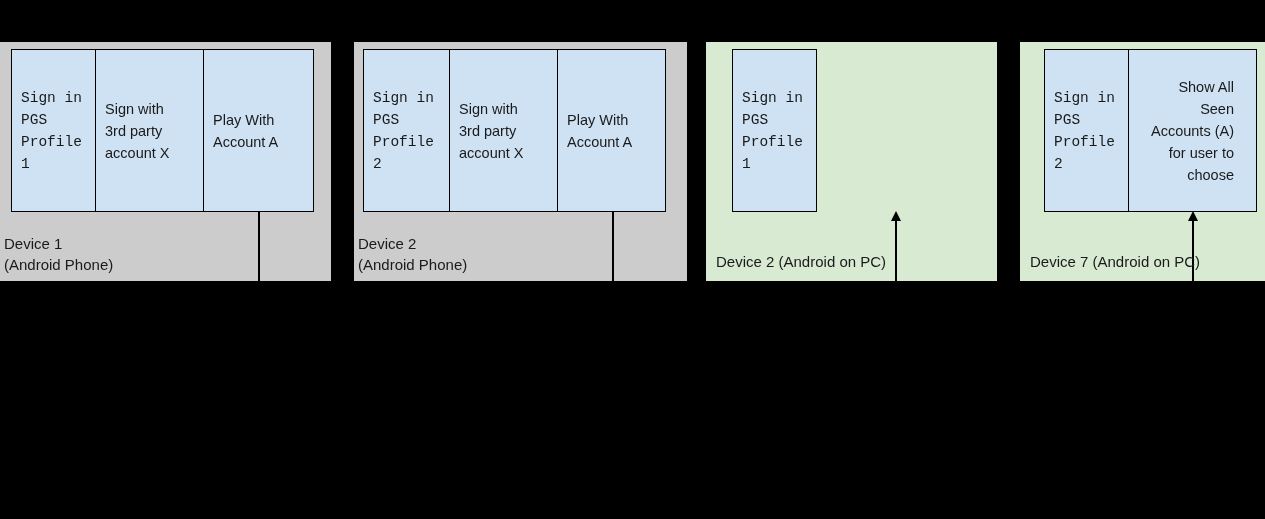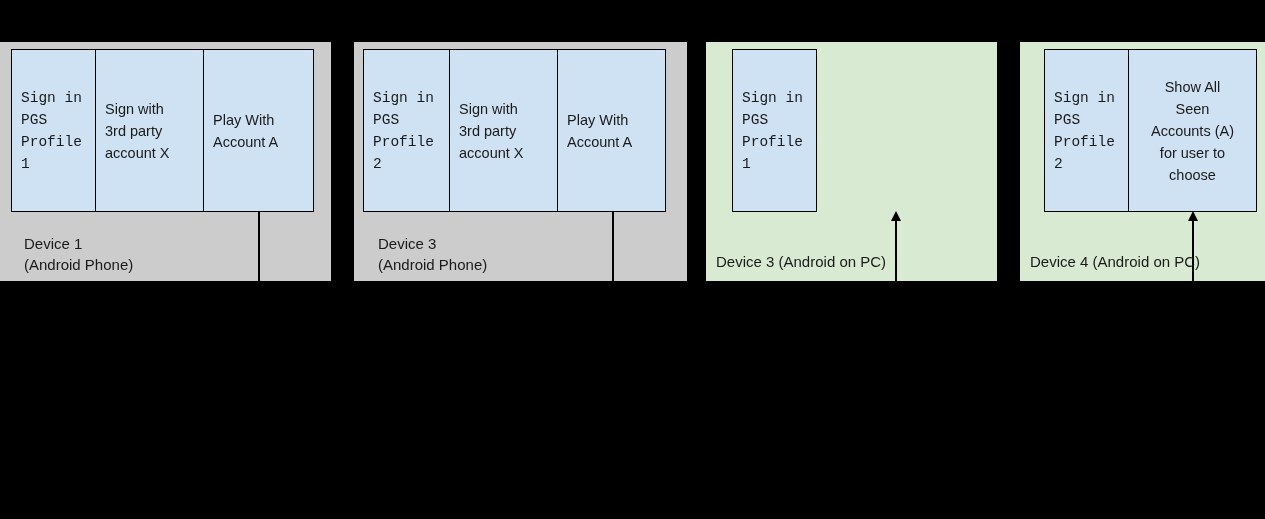--- a/index.html
+++ b/index.html
@@ -30,32 +30,32 @@
     border:1.5px solid var(--line-color, #000000);
     border-left:none;
     display:flex;
     align-items:center;
     padding:0 9px;
     font-size:14.5px;
     line-height:22px;
     white-space:pre-line;
   }
   .cell:first-child { border-left:1.5px solid var(--line-color, #000000);font-family:Liberation Mono, monospace; }
-  .cell.center { justify-content:center; text-align:center; padding:0 4px; }
+  .cell.center { justify-content:center; text-align:right; padding:0 4px; }
 
   .w85  { flex:0 0 85px; }
   .w87  { flex:0 0 87px; }
   .w108 { flex:0 0 108px; }
   .w110 { flex:0 0 110px; }
   .w128 { flex:0 0 128px; }
   .w159 { flex:0 0 159px; }
 
   .device-label {
     position:absolute;
-    left:24px; bottom:6px;
+    left:4px; bottom:6px;
     font-size:15px;
     line-height:21px;
     white-space:pre-line;
   }
   .device.pc .device-label { left:10px; bottom:9px; }
 
   .drop-line {
     position:absolute;
     top:170px;
     width:2px; height:69px;
@@ -121,44 +121,44 @@
       <div class="cell w87">Sign in
 PGS
 Profile 2</div>
       <div class="cell w108">Sign with
 3rd party
 account X</div>
       <div class="cell w108">Play With
 Account A</div>
     </div>
     <div class="drop-line"></div>
-    <div class="device-label">Device 3
+    <div class="device-label">Device 2
 (Android Phone)</div>
   </div>
 
   <div class="device pc d3">
     <div class="cells">
       <div class="cell w85">Sign in
 PGS
 Profile 1</div>
     </div>
     <div class="arrow-line"></div>
     <div class="arrow-head"></div>
-    <div class="device-label">Device 3 (Android on PC)</div>
+    <div class="device-label">Device 2 (Android on PC)</div>
   </div>
 
   <div class="device pc d4">
     <div class="cells">
       <div class="cell w85">Sign in
 PGS
 Profile 2</div>
       <div class="cell w128 center">Show All
 Seen
 Accounts (A)
 for user to
 choose</div>
     </div>
     <div class="arrow-line"></div>
     <div class="arrow-head"></div>
-    <div class="device-label">Device 4 (Android on PC)</div>
+    <div class="device-label">Device 7 (Android on PC)</div>
   </div>
 
 </div>
 
 </body></html>

